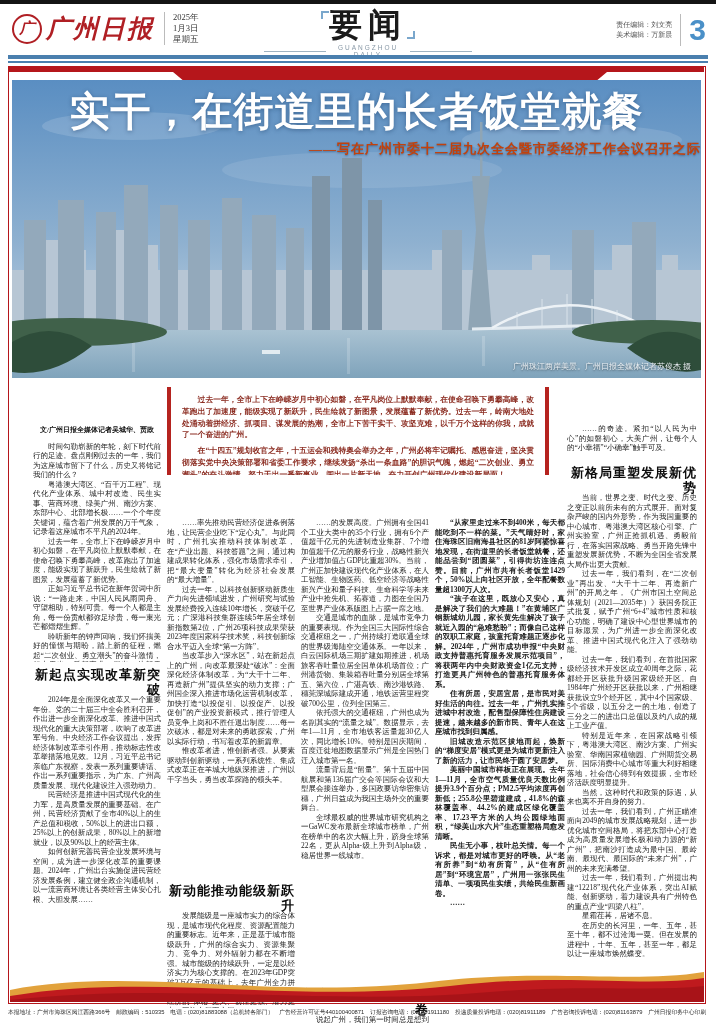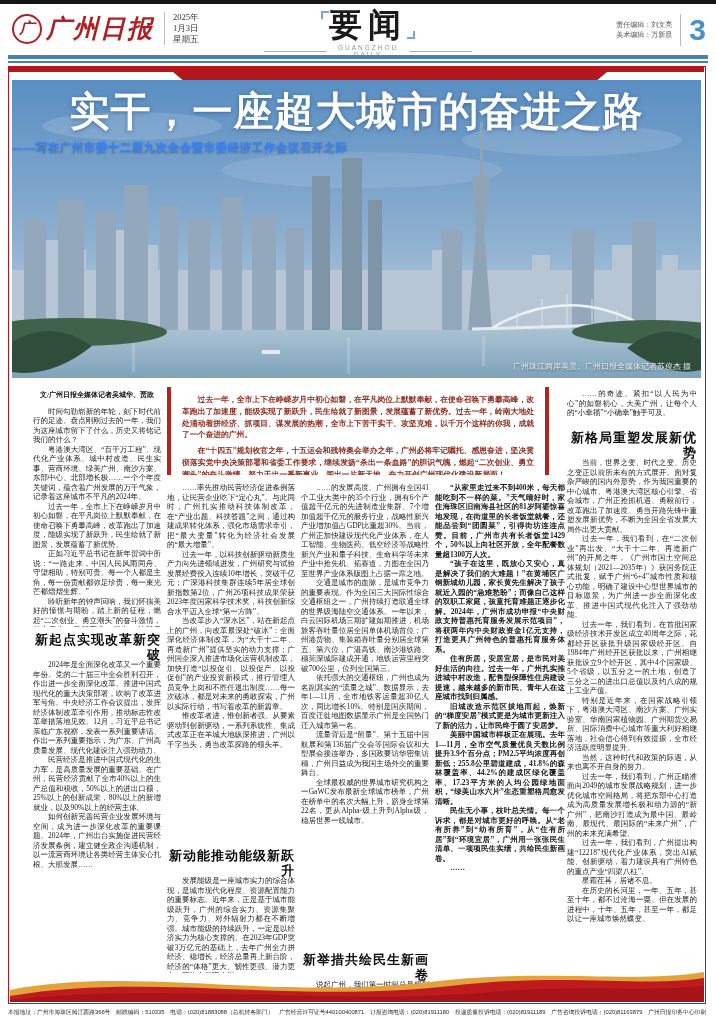--- a/index.html
+++ b/index.html
@@ -64,40 +64,40 @@
 
   
   .photo{position:absolute;left:3px;top:13px;width:689px;height:298px;overflow:hidden;}
   .photo-art{position:absolute;left:0;top:0;width:100%;height:100%;}
   .headline{
     position:absolute;left:0;top:4px;width:100%;margin:0;text-align:center;
     font-size:40px;font-weight:bold;color:#ffffff;letter-spacing:1px;
     text-shadow:0 1px 4px rgba(20,50,90,.45);
   }
   .subheadline{
-    position:absolute;left:0;top:60px;width:100%;margin:0;text-align:left;
-    font-size:11px;font-weight:bold;color:#3b82f6;letter-spacing:1px;
+    position:absolute;left:0;top:60px;width:100%;margin:0;text-align:right;
+    font-size:13px;font-weight:bold;color:#c2410c;letter-spacing:1px;
     text-shadow:0 1px 2px rgba(20,50,90,.5);
   }
   .caption{
     position:absolute;right:10px;bottom:6px;font-size:8px;color:#eef3f7;
     text-shadow:0 1px 2px rgba(0,0,0,.5);
   }
 
   
   .introbox{
     position:absolute;left:158px;top:320px;width:382px;height:88px;box-sizing:border-box;
     border-left:4px solid #b5231f;border-right:4px solid #b5231f;
     padding:7px 11px 0 11px;overflow:hidden;
     color:#8d2f24;font-weight:bold;font-size:7.8px;line-height:11.8px;text-align:justify;
   }
   .introbox p{margin:0 0 4px 0;text-indent:2em;}
 
   
-  .col{position:absolute;font-size:7.5px;line-height:9.5px;text-align:justify;color:#1c1c1c;overflow:hidden;}
+  .col{position:absolute;font-size:7.5px;line-height:9.5px;text-align:justify;color:#1c1c1c;overflow:hidden;margin-top:35px;}
   .col p{margin:0;text-indent:2em;}
   .block{overflow:hidden;}
   .byline{text-indent:0 !important;text-align:center;font-weight:bold;white-space:nowrap;
           margin:2px 0 6px 0 !important;font-size:7px;color:#111;}
   .sec-heading{
     font-size:13px;font-weight:bold;text-align:right;letter-spacing:1px;color:#0d0d0d;
     margin:5px 0 4px 0;line-height:15px;height:24px;box-sizing:border-box;
   }
   .col1{left:24px;top:322px;width:128px;height:578px;}
   .col2{left:158px;top:416px;width:128px;height:490px;}
@@ -224,21 +224,21 @@
 
         <path d="M460,249 L665,243" stroke="#e3ebf1" stroke-width="3" fill="none"></path>
         <path d="M480,248 Q555,204 630,245" stroke="#edf2f6" stroke-width="2.5" fill="none"></path>
         <path d="M505,232 L505,247 M530,219 L530,246 M555,214 L555,245 M580,219 L580,245 M605,230 L605,244" stroke="#e3ebf1" stroke-width="1" opacity="0.8"></path>
 
         <ellipse cx="60" cy="252" rx="95" ry="14" fill="#40614a"></ellipse>
         <ellipse cx="640" cy="252" rx="80" ry="12" fill="#40614a"></ellipse>
         <path d="M0,262 Q40,238 80,266 Q40,298 0,292 Z" fill="#2e4d3a"></path>
         <path d="M689,260 Q650,240 615,268 Q655,298 689,290 Z" fill="#2e4d3a"></path>
       </svg>
-      <h1 class="headline">实干，一座超大城市的奋进之路</h1>
+      <h1 class="headline">实干，在街道里的长者饭堂就餐</h1>
       <h2 class="subheadline">——写在广州市委十二届九次全会暨市委经济工作会议召开之际</h2>
       <figcaption class="caption">广州珠江两岸美景。广州日报全媒体记者苏俊杰 摄</figcaption>
     </figure>
 
     <div class="introbox">
       <p>过去一年，全市上下在峥嵘岁月中初心如磐，在平凡岗位上默默奉献，在使命召唤下勇攀高峰，改革跑出了加速度，能级实现了新跃升，民生绘就了新图景，发展蕴蓄了新优势。过去一年，岭南大地处处涌动着拼经济、抓项目、谋发展的热潮，全市上下苦干实干、攻坚克难，以千万个这样的你我，成就了一个奋进的广州。</p>
       <p>在“十四五”规划收官之年，十五运会和残特奥会举办之年，广州必将牢记嘱托、感恩奋进，坚决贯彻落实党中央决策部署和省委工作要求，继续发扬“杀出一条血路”的胆识气魄，燃起“二次创业、勇立潮头”的奋斗激情，努力干出一番新事业，闯出一片新天地，奋力开创广州现代化建设新局面！</p>
     </div>
 
     <div class="col col1">
@@ -297,21 +297,21 @@
         <p>……</p>
       </div>
     </div>
 
     <div class="col col5">
       <div class="block" style="height:36px">
         <p>……的奇迹。紧扣“以人民为中心”的如磐初心，大美广州，让每个人的“小幸福”“小确幸”触手可及。</p>
       </div>
       <h3 class="sec-heading">新格局重塑发展新优势</h3>
       <div class="block" style="height:514px">
-        <p>当前，世界之变、时代之变、历史之变正以前所未有的方式展开。面对复杂严峻的国内外形势，作为我国重要的中心城市、粤港澳大湾区核心引擎、省会城市，广州正抢抓机遇、勇毅前行，改革跑出了加速度、勇当开路先锋中重塑发展新优势，不断为全国全省发展大局作出更大贡献。</p>
+        <p>当前，世界之变、时代之变、历史之变正以前所未有的方式展开。面对复杂严峻的国内外形势，作为我国重要的中心城市、粤港澳大湾区核心引擎、广州实验室，广州正抢抓机遇、勇毅前行，在落实国家战略、勇当开路先锋中重塑发展新优势，不断为全国全省发展大局作出更大贡献。</p>
         <p>过去一年，我们看到，在“二次创业”再出发、“大干十二年、再造新广州”的开局之年，《广州市国土空间总体规划（2021—2035年）》获国务院正式批复，赋予广州“6+4”城市性质和核心功能，明确了建设中心型世界城市的目标愿景，为广州进一步全面深化改革、推进中国式现代化注入了强劲动能。</p>
         <p>过去一年，我们看到，在首批国家级经济技术开发区成立40周年之际，花都经开区获批升级国家级经开区。自1984年广州经开区获批以来，广州相继获批设立9个经开区，其中4个国家级、5个省级，以五分之一的土地，创造了三分之二的进出口总值以及约八成的规上工业产值。</p>
         <p>特别是近年来，在国家战略引领下，粤港澳大湾区、南沙方案、广州实验室、华南国家植物园、广州期货交易所、国际消费中心城市等重大利好相继落地，社会信心得到有效提振，全市经济活跃度明显提升。</p>
         <p>当然，这种时代和政策的际遇，从来也离不开自身的努力。</p>
         <p>过去一年，我们看到，广州正瞄准面向2049的城市发展战略规划，进一步优化城市空间格局，将把东部中心打造成为高质量发展增长极和动力源的“新广州”，把南沙打造成为最中国、最岭南、最现代、最国际的“未来广州”，广州的未来充满希望。</p>
         <p>过去一年，我们看到，广州提出构建“12218”现代化产业体系，突出AI赋能、创新驱动，着力建设具有广州特色的重点产业“四梁八柱”。</p>
         <p>星霜荏苒，居诸不息。</p>
         <p>在历史的长河里，一年、五年，甚至十年，都不过沧海一粟。但在发展的进程中，十年、五年，甚至一年，都足以让一座城市焕然蝶变。</p>
 
       </div>

